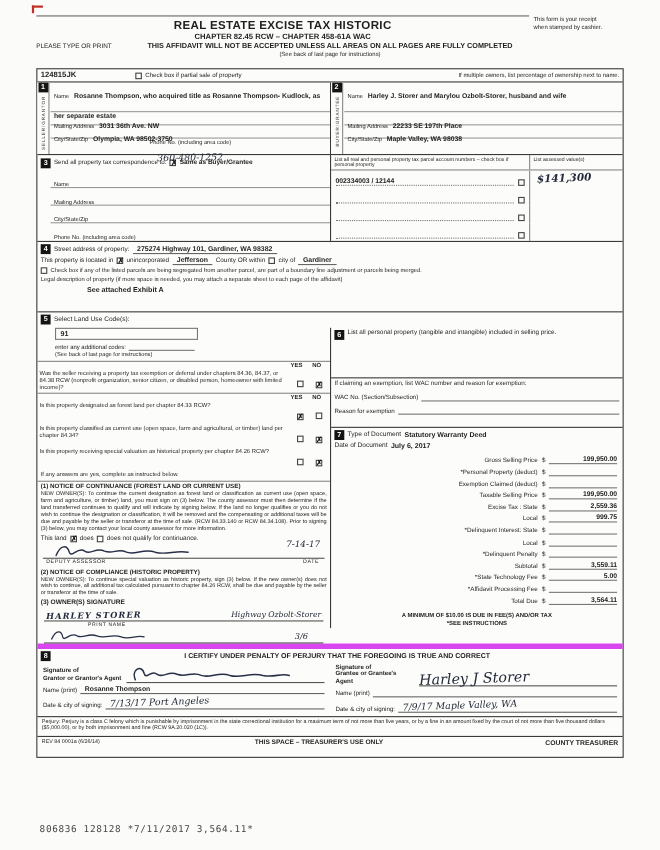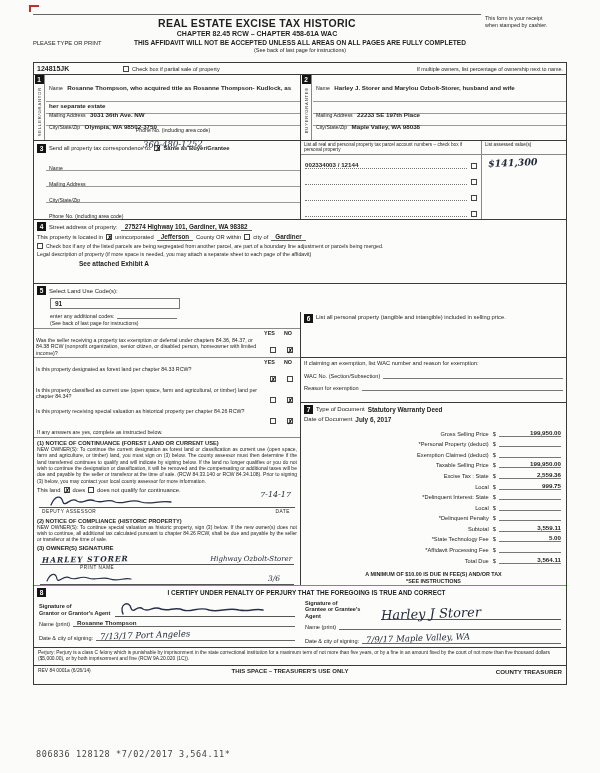--- a/index.html
+++ b/index.html
@@ -66,21 +66,21 @@
 
 .sec4{border-bottom:1px solid #3a3a3a;padding:2px 3px 0 3px;}
 .s4line{display:flex;align-items:center;gap:3px;font-size:5.8px;margin-bottom:2px;flex-wrap:nowrap;}
 .s4line b{font-size:6.3px;}
 .ul{border-bottom:1px solid #666;padding:0 4px;}
 .seg{font-size:5.3px;}
 .legal{font-size:5.3px;margin:2px 0 1px;}
 .exhibit{font-size:6.5px;font-weight:bold;margin:3px 0 0 42px;}
 .s4space{height:16px;}
 
-.row56{display:flex;border-bottom:1px solid #d946ef;align-items:flex-end;}
+.row56{display:flex;border-bottom:5px solid #d946ef;align-items:center;}
 .colL{width:50%;}
 .colR{width:50%;border-left:1px solid #3a3a3a;display:flex;flex-direction:column;}
 .lu-head{display:flex;align-items:center;gap:3px;padding:2px 3px;font-size:6px;}
 .lu-codebox{margin:1px 3px 1px 16px;border:1px solid #777;width:130px;height:11px;font-size:6.5px;font-weight:bold;padding:1px 4px;}
 .lu-add{display:flex;align-items:flex-end;gap:3px;font-size:5.4px;padding:1px 3px 1px 16px;}
 .lu-addbox{width:60px;border-bottom:1px solid #777;height:8px;}
 .lu-seeback{font-size:5.2px;padding:0 3px 2px 16px;}
 .bt{border-top:1px solid #888;}
 .yesno-head{display:flex;justify-content:flex-end;font-size:5.4px;font-weight:bold;padding:1px 8px 0 0;gap:9px;}
 .qrow{display:flex;align-items:flex-start;padding:1px 2px;}
@@ -514,14 +514,14 @@
       <div class="perjury">Perjury: Perjury is a class C felony which is punishable by imprisonment in the state correctional institution for a maximum term of not more than five years, or by a fine in an amount fixed by the court of not more than five thousand dollars ($5,000.00), or by both imprisonment and fine (RCW 9A.20.020 (1C)).</div>
 
       <div class="footrow">
         <span class="rev">REV 84 0001a (6/26/14)</span>
         <span class="tspace">THIS SPACE – TREASURER'S USE ONLY</span>
         <span class="ctreas">COUNTY TREASURER</span>
       </div>
     </div>
   </div>
 
-  <div class="stamp">806836 128128 *7/02/2017 3,564.11*</div>
+  <div class="stamp">806836 128128 *7/11/2017 3,564.11*</div>
 </div>
 
 </body></html>

